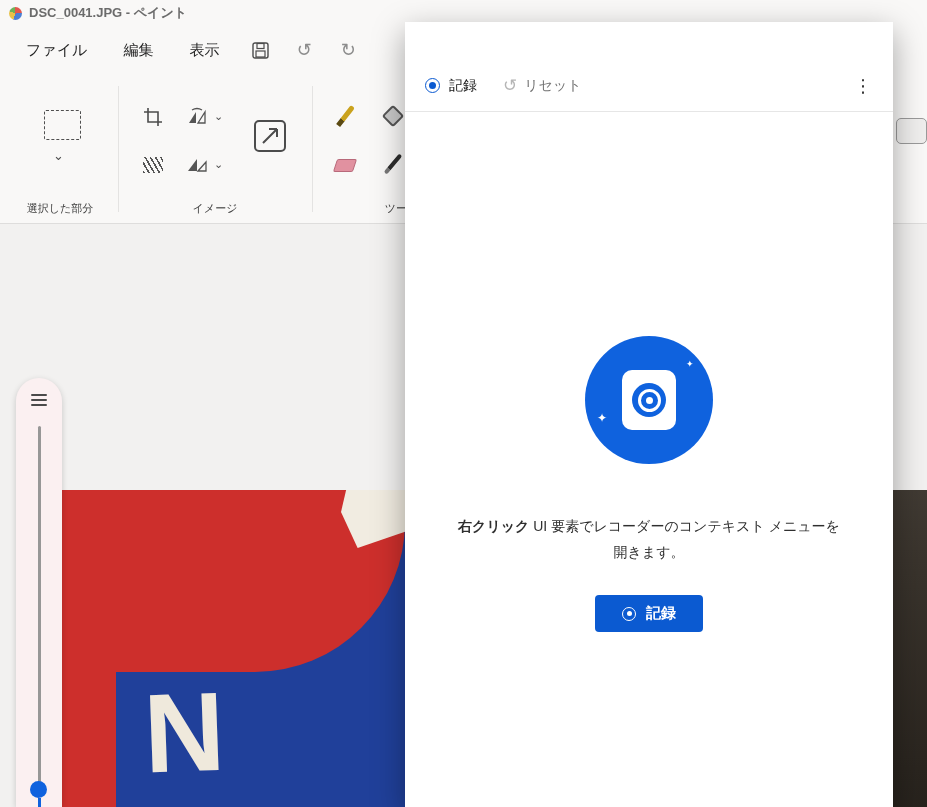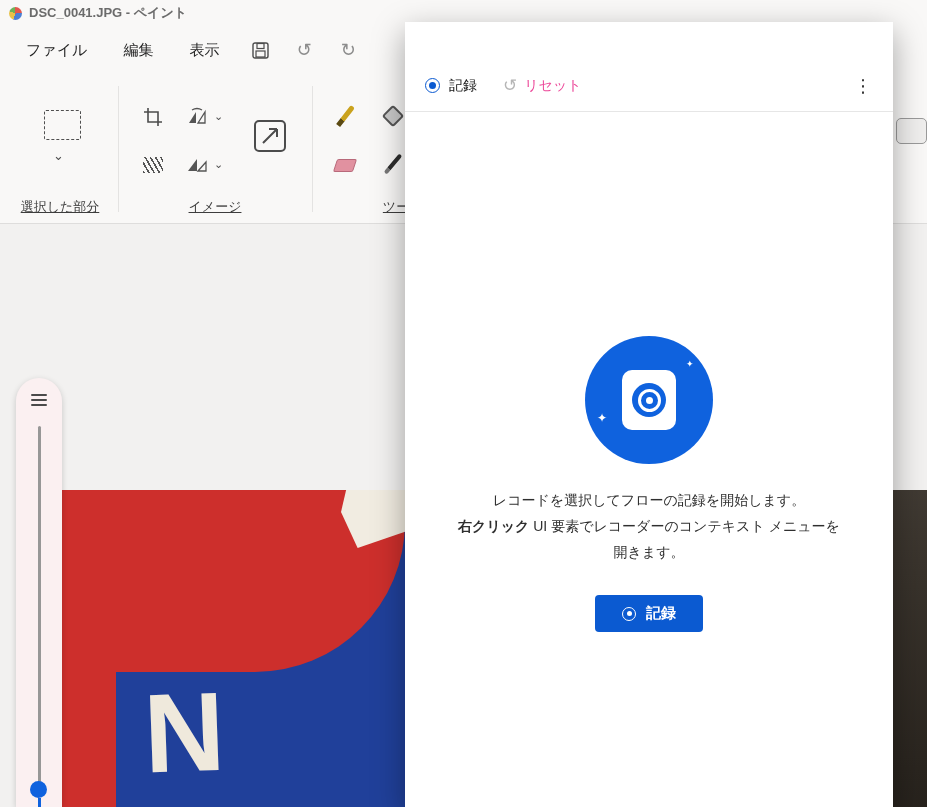--- a/index.html
+++ b/index.html
@@ -16,21 +16,21 @@
 
   .paint-menubar { position:absolute; left:0; top:30px; height:40px; display:flex; align-items:center; }
   .menu-item { font-size:15px; color:#1f1f1f; padding:6px 14px; margin-left:8px; border-radius:5px; }
   .menu-item:first-child { margin-left:12px; }
   .icon-btn { width:34px; height:30px; display:flex; align-items:center; justify-content:center; margin-left:10px; border-radius:5px; }
   .glyph { font-size:18px; color:#8d8d8d; line-height:1; }
   .floppy { width:17px; height:17px; }
 
   .ribbon { position:absolute; left:0; top:74px; width:927px; height:150px; }
   .ribbon-sep { position:absolute; top:12px; width:1px; height:126px; background:#e4e3e2; }
-  .group-label { position:absolute; bottom:8px; font-size:13px; color:#3d3d3d; text-align:center; white-space:nowrap;text-decoration:underline; }
+  .group-label { position:absolute; bottom:8px; font-size:11px; color:#3d3d3d; text-align:center; white-space:nowrap; }
 
   .sel-rect { position:absolute; left:44px; top:36px; width:37px; height:30px; border:1.6px dashed #4f4f4f; border-radius:2px; }
   .sel-chevron { position:absolute; left:53px; top:74px; font-size:13px; color:#4f4f4f; }
 
   .rib-icon { position:absolute; display:flex; align-items:center; justify-content:center; }
   .chev-sm { font-size:11px; color:#4f4f4f; }
 
   .pencil-shape { width:5px; height:24px; background:linear-gradient(#caa21d 0 70%, #5b4a12 70% 100%); transform:rotate(38deg); border-radius:2px 2px 0 0; }
   .bucket-shape { width:16px; height:16px; border:2px solid #555; transform:rotate(45deg); border-radius:3px; background:#c8c8c8; }
   .eraser-shape { width:20px; height:13px; background:#e191a0; border:1.5px solid #b8697a; transform:skewX(-18deg); border-radius:2px; }
@@ -69,21 +69,21 @@
   .max-box { width:10px; height:10px; border:1.3px solid rgba(255,255,255,.65); }
   .close-btn { background:#2a84f2; color:#fff; font-size:13px; }
 
   .dlg-toolbar { position:absolute; left:0; top:38px; width:100%; height:52px; background:#fff; border-bottom:1px solid #e6e6e6; display:flex; align-items:center; }
   .tb-record { display:flex; align-items:center; margin-left:20px; gap:9px; }
   .radio-icon { width:15px; height:15px; border-radius:50%; border:1.6px solid #0b5ad1; display:flex; align-items:center; justify-content:center; }
   .radio-icon i { width:7px; height:7px; border-radius:50%; background:#0b5ad1; }
   .tb-record-label { font-size:14px; color:#1a1a1a; }
   .tb-reset { display:flex; align-items:center; margin-left:26px; gap:7px; opacity:1; }
   .tb-reset .glyph-reset { font-size:17px; color:#b5b5b5; line-height:1; }
-  .tb-reset-label { font-size:14px; color:#ec4899; }
+  .tb-reset-label { font-size:14px; color:#737373; }
   .tb-more { position:absolute; right:16px; font-size:18px; color:#2b2b2b; width:28px; text-align:center; }
 
   .dlg-body { position:absolute; left:0; top:90px; width:100%; height:695px; display:flex; flex-direction:column; align-items:center; background:#fff; }
   .big-icon { margin-top:224px; width:128px; height:128px; border-radius:50%; background:#0f62de; position:relative; display:flex; align-items:center; justify-content:center; }
   .doc { width:54px; height:60px; background:#ffffff; border-radius:10px; display:flex; align-items:center; justify-content:center; }
   .lens-outer { width:34px; height:34px; border-radius:50%; background:#0f62de; display:flex; align-items:center; justify-content:center; }
   .lens-ring { width:23px; height:23px; border-radius:50%; border:3.5px solid #ffffff; display:flex; align-items:center; justify-content:center; }
   .lens-dot { width:7px; height:7px; border-radius:50%; background:#ffffff; }
   .sparkle { position:absolute; color:#ffffff; line-height:1; }
   .sparkle.s1 { left:12px; top:76px; font-size:12px; }
@@ -237,21 +237,21 @@
           <div class="lens-outer">
             <div class="lens-ring">
                 <div class="lens-dot"></div>
               </div>
           </div>
         </div>
       </div>
 
 
       <div class="empty-para">
-        <span>レコードを選択してフローの記録を開始します。</span><br>
+        <br>
         <b>右クリック</b><span> UI 要素でレコーダーのコンテキスト メニューを</span><br>
         <span>開きます。</span>
       </div>
 
       <button class="record-btn">
         <span class="radio-w">
             <i></i>
           </span>
         <span class="record-btn-label">記録</span>
       </button>

